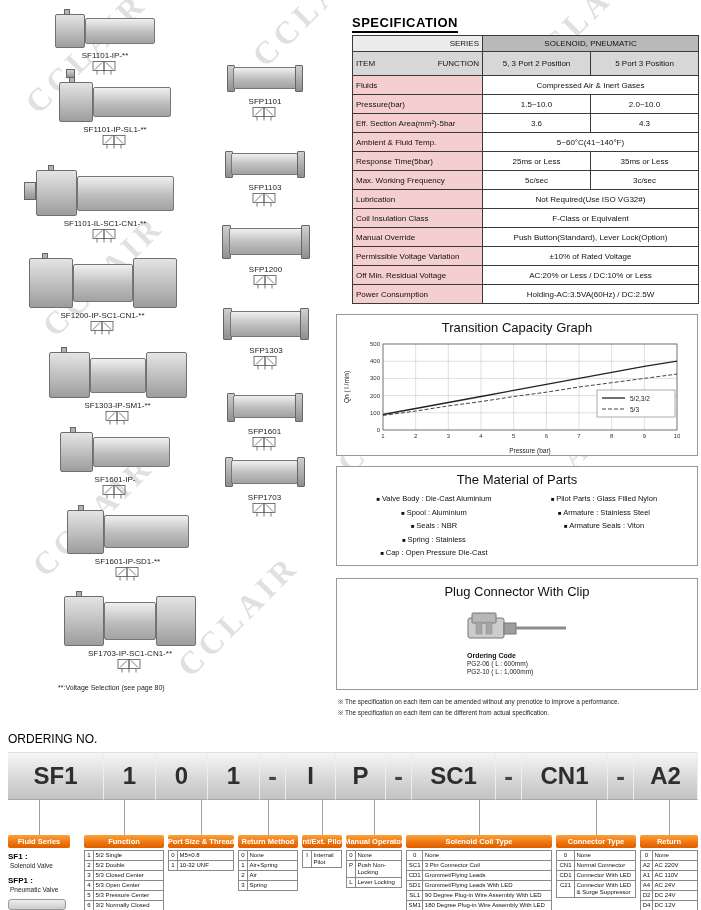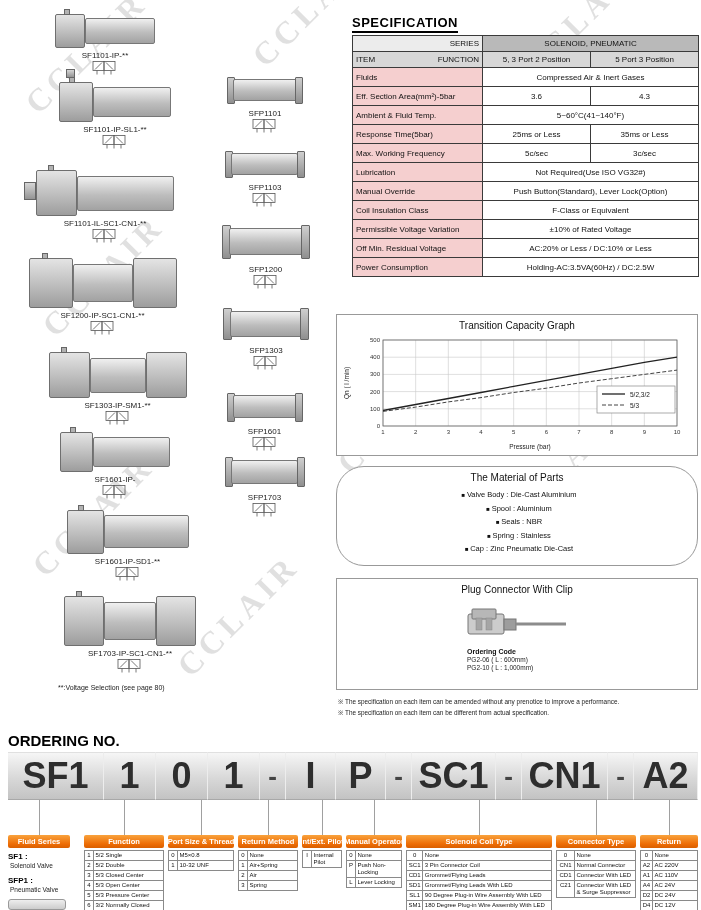--- a/index.html
+++ b/index.html
@@ -26,45 +26,45 @@
               border-bottom:2px solid #000;padding-bottom:1px;letter-spacing:0.5px;}
   #spec-table{position:absolute;left:352px;top:35px;width:346px;border-collapse:collapse;table-layout:fixed;}
   #spec-table td{border:1px solid #3a3a3a;font-size:8px;color:#111;padding:0 3px;height:19px;
                  overflow:hidden;white-space:nowrap;}
   #spec-table .hcell{height:16px;}
   #spec-table .series-l{background:#ececec;text-align:right;}
   #spec-table .series-v{background:#b9b9b9;text-align:center;}
   #spec-table .itemfunc{background:#d7d7d7;}
   #spec-table .itemfunc .fl{float:left;}
   #spec-table .itemfunc .fr{float:right;}
-  #spec-table .colh{background:#d7d7d7;text-align:center;height:16px;}
+  #spec-table .colh{background:#d7d7d7;text-align:center;height:24px;}
   #spec-table .item{background:#f5cfcf;text-align:left;}
   #spec-table .val{background:#fff;text-align:center;}
   
   .box{position:absolute;border:1px solid #999;background:#fff;}
   .graph-box{left:336px;top:314px;width:362px;height:142px;}
-  .materials-box{left:336px;top:466px;width:362px;height:100px;border-radius:28px;}
+  .materials-box{left:336px;top:466px;width:362px;height:100px;}
   .plug-box{left:336px;top:578px;width:362px;height:112px;}
-  .box-title{text-align:center;font-size:10px;color:#111;padding-top:5px;}
+  .box-title{text-align:center;font-size:13px;color:#111;padding-top:5px;}
   #chart-svg{display:block;margin:1px auto 0 auto;}
   .mat-cols{display:flex;padding:7px 8px 0 12px;text-align:center;}
   .mat-cols ul{list-style:none;flex:1;}
   .mat-cols li{font-size:7.5px;color:#111;margin-bottom:4.5px;white-space:nowrap;}
   .mat-cols li::before{content:"■ ";font-size:6px;}
   .plug-img{text-align:center;margin-top:6px;}
   .plug-code-label{font-size:7px;font-weight:bold;color:#111;margin:3px 0 1px 130px;}
   #plug-codes div{font-size:6.5px;color:#222;margin-left:130px;line-height:8px;}
   .note{position:absolute;left:338px;font-size:6.4px;color:#222;white-space:nowrap;}
   
-  .order-title{position:absolute;left:8px;top:732px;font-size:15px;font-weight:bold;color:#000;}
+  .order-title{position:absolute;left:8px;top:732px;font-size:12px;font-weight:normal;color:#000;}
   #order-strip{position:absolute;left:8px;top:752px;height:48px;display:flex;}
   .seg{height:48px;display:flex;align-items:center;justify-content:center;
        background:linear-gradient(180deg,#f6f6f6,#d8d8d8 55%,#c3c3c3);
        border-right:1px solid #ededed;border-top:1px solid #e0e0e0;border-bottom:1px solid #a8a8a8;
-       font-size:36px;font-weight:bold;color:#2e2e2e;}
+       font-size:24px;font-weight:bold;color:#2e2e2e;}
   .seg.dash{font-size:26px;color:#444;}
   .oc-line{position:absolute;width:1px;background:#a0a0a0;top:800px;height:35px;}
   .othead{position:absolute;top:835px;height:13px;color:#fff;font-size:7.5px;font-weight:bold;
           background:linear-gradient(180deg,#f9a23c,#ed6c05 70%,#d95f00);border-radius:2px;
           display:flex;align-items:center;justify-content:center;white-space:nowrap;}
   .ottable{position:absolute;top:850px;}
   .ottable table{width:100%;border-collapse:collapse;}
   .ottable td{border:1px solid #8a8a8a;font-size:6px;color:#111;padding:1px 1.5px;line-height:7px;
               vertical-align:top;background:#fff;}
   .ottable td.code{text-align:center;white-space:nowrap;}
@@ -225,21 +225,21 @@
          <div class="psym"><svg width="34" height="16" viewBox="0 0 34 16">
  <rect x="5" y="1.5" width="11" height="9" fill="none" stroke="#555" stroke-width="0.8"></rect>
  <rect x="16" y="1.5" width="11" height="9" fill="none" stroke="#555" stroke-width="0.8"></rect>
  <line x1="7" y1="9.5" x2="14" y2="2.5" stroke="#555" stroke-width="0.8"></line>
  <line x1="18" y1="2.5" x2="25" y2="9.5" stroke="#555" stroke-width="0.8"></line>
  <line x1="9" y1="10.5" x2="9" y2="14.5" stroke="#555" stroke-width="0.8"></line>
  <line x1="16" y1="10.5" x2="16" y2="14.5" stroke="#555" stroke-width="0.8"></line>
  <line x1="23" y1="10.5" x2="23" y2="14.5" stroke="#555" stroke-width="0.8"></line>
 </svg></div>
        </div>
-      <div class="prod" style="left:210px;top:74px;width:110px">
+      <div class="prod" style="left:210px;top:62px;width:110px">
          <div class="pimg" style="width:76px;height:32px">
           <div class="v-cap" style="left:0;top:3px;width:8px;height:27px"></div>
           <div class="v-body" style="left:6px;top:5px;width:64px;height:22px"></div>
           <div class="v-cap" style="left:68px;top:3px;width:8px;height:27px"></div>
         </div>
          <div class="plabel">SFP1101</div>
          <div class="psym"><svg width="34" height="16" viewBox="0 0 34 16">
  <rect x="5" y="1.5" width="11" height="9" fill="none" stroke="#555" stroke-width="0.8"></rect>
  <rect x="16" y="1.5" width="11" height="9" fill="none" stroke="#555" stroke-width="0.8"></rect>
  <line x1="7" y1="9.5" x2="14" y2="2.5" stroke="#555" stroke-width="0.8"></line>
@@ -355,20 +355,25 @@
             <span class="fr">FUNCTION</span>
           </td>
           <td class="colh">5, 3 Port 2 Position</td>
           <td class="colh">5 Port 3 Position</td>
         </tr>
         <tr>
           <td class="item">Fluids</td>
           <td class="val" colspan="2">Compressed Air &amp; Inert Gases</td>
         </tr>
         <tr>
+          <td class="item">Pressure(bar)</td>
+          <td class="val">1.5~10.0</td>
+          <td class="val">2.0~10.0</td>
+        </tr>
+        <tr>
           <td class="item">Eff. Section Area(mm²)-5bar</td>
           <td class="val">3.6</td>
           <td class="val">4.3</td>
         </tr>
         <tr>
           <td class="item">Ambient &amp; Fluid Temp.</td>
           <td class="val" colspan="2">5~60°C(41~140°F)</td>
         </tr>
         <tr>
           <td class="item">Response Time(5bar)</td>
@@ -378,26 +383,26 @@
         <tr>
           <td class="item">Max. Working Frequency</td>
           <td class="val">5c/sec</td>
           <td class="val">3c/sec</td>
         </tr>
         <tr>
           <td class="item">Lubrication</td>
           <td class="val" colspan="2">Not Required(Use ISO VG32#)</td>
         </tr>
         <tr>
+          <td class="item">Coil Insulation Class</td>
+          <td class="val" colspan="2">F-Class or Equivalent</td>
+        </tr>
+        <tr>
           <td class="item">Manual Override</td>
           <td class="val" colspan="2">Push Button(Standard), Lever Lock(Option)</td>
-        </tr>
-        <tr>
-          <td class="item">Coil Insulation Class</td>
-          <td class="val" colspan="2">F-Class or Equivalent</td>
         </tr>
         <tr>
           <td class="item">Permissible Voltage Variation</td>
           <td class="val" colspan="2">±10% of Rated Voltage</td>
         </tr>
         <tr>
           <td class="item">Off Min. Residual Voltage</td>
           <td class="val" colspan="2">AC:20% or Less / DC:10% or Less</td>
         </tr>
         <tr>
@@ -456,21 +461,26 @@
   </div>
 
   <div class="box materials-box">
     <div class="box-title">The Material of Parts</div>
     <div class="mat-cols">
       <ul id="mat-left">
           <li>Valve Body : Die-Cast Aluminium</li>
           <li>Spool : Aluminium</li>
           <li>Seals : NBR</li>
           <li>Spring : Stainless</li>
-          <li>Cap : Zinc Pneumatic Die-Cast</li>
+          <li>Cap : Open Pressure Die-Cast</li>
+        </ul>
+      <ul id="mat-right">
+          <li>Pilot Parts : Glass Filled Nylon</li>
+          <li>Armature : Stainless Steel</li>
+          <li>Armature Seals : Viton</li>
         </ul>
     </div>
   </div>
 
   <div class="box plug-box">
     <div class="box-title">Plug Connector With Clip</div>
     <div class="plug-img">
       <svg width="110" height="40" viewBox="0 0 110 40">
         <rect x="6" y="13" width="36" height="20" rx="2" fill="#cccccc" stroke="#777"></rect>
         <rect x="10" y="8" width="24" height="10" rx="1" fill="#b7b7b7" stroke="#777"></rect>

